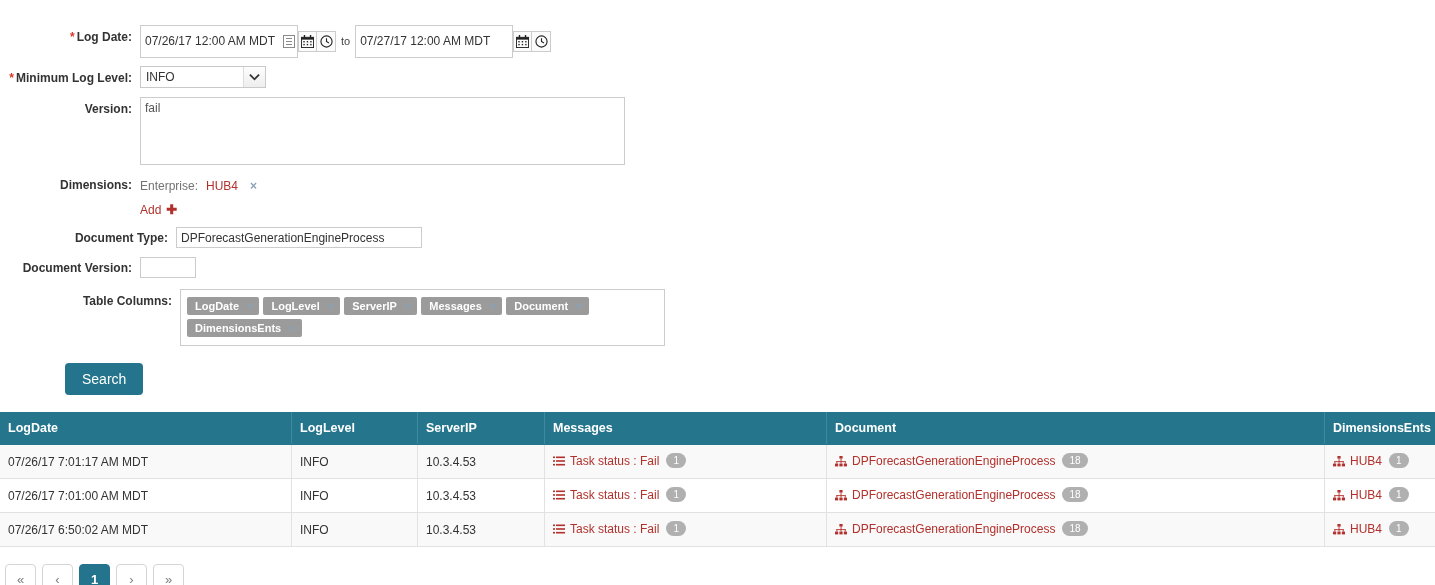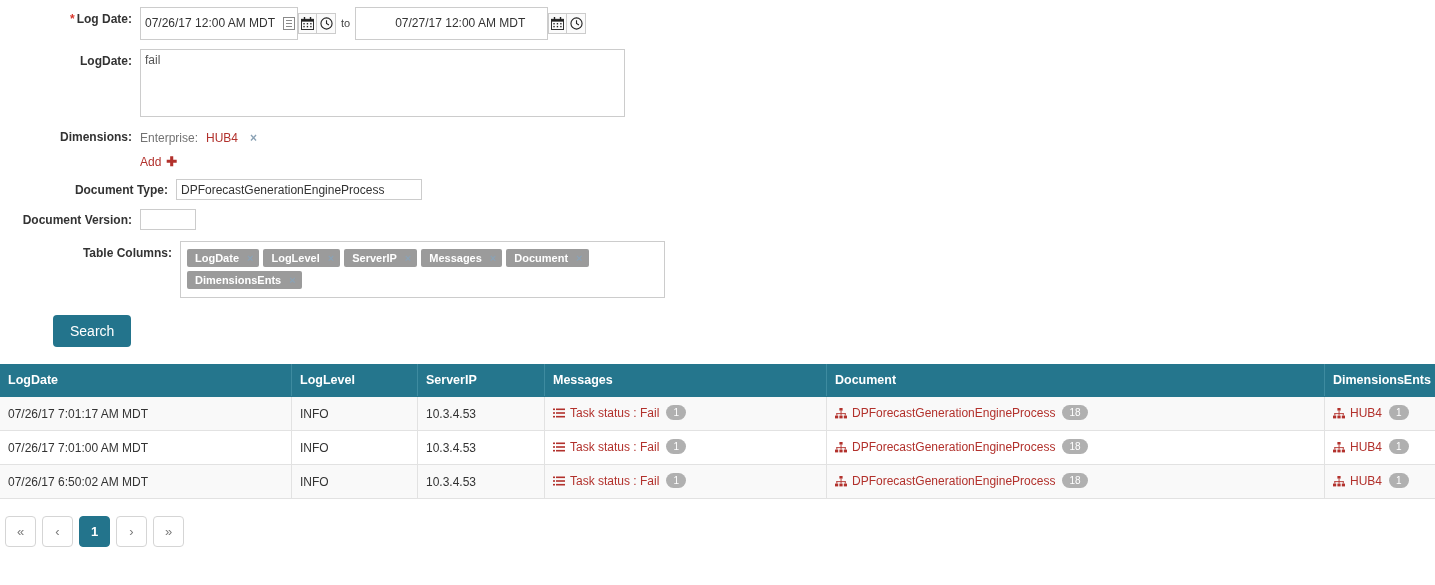--- a/index.html
+++ b/index.html
@@ -35,21 +35,21 @@
     line-height: 14px;
   }
   .req-star {
     color: #d9362b;
     font-weight: bold;
     margin-right: 2px;
   }
   .form-field { flex: 1; }
 
   
-  .row-logdate { padding-top: 7px; }
+  .row-logdate { padding-top: 25px; }
   .row-logdate .form-label { padding-top: 5px; }
   .date-wrap {
     display: flex;
     align-items: center;
   }
   .date-input-group {
     display: flex;
     align-items: stretch;
     border: 1px solid #cccccc;
     background: #ffffff;
@@ -237,21 +237,21 @@
     cursor: pointer;
   }
   .colname-input {
     width: 485px;
     margin-top: 10px;
     height: 22px;
   }
   .colname-input::placeholder { color: #9a9a9a; }
 
   
-  .btn-row { padding-top: 17px; padding-left: 53px; }
+  .btn-row { padding-top: 17px; padding-left: 53px; margin-left: 12px; }
   .btn-search {
     background: #23748c;
     color: #ffffff;
     border: 1px solid #1d6removed;
     border: 0;
     border-radius: 4px;
     font-family: "Liberation Sans", sans-serif;
     font-size: 14px;
     padding: 8px 17px;
     cursor: pointer;
@@ -377,21 +377,21 @@
             </svg>
         </div>
         <div class="icon-btn">
           <svg width="13" height="13" viewBox="0 0 14 14">
               <circle cx="7" cy="7" r="6" fill="none" stroke="currentColor" stroke-width="1.2"></circle>
               <path d="M7 3.4 V7 L9.6 8.6" fill="none" stroke="currentColor" stroke-width="1.2"></path>
             </svg>
         </div>
         <span class="to-text">to</span>
         <div class="date-input-group">
-          <input class="date-input" style="width: 150px; margin-left: 35px;" value="07/27/17 12:00 AM MDT">
+          <input class="date-input" style="width: 150px;" value="07/27/17 12:00 AM MDT">
         </div>
         <div class="icon-btn" style="border-left:1px solid #cccccc;">
           <svg width="13" height="13" viewBox="0 0 14 14">
               <rect x="0.5" y="2.5" width="13" height="11" fill="none" stroke="currentColor"></rect>
               <rect x="0.5" y="2.5" width="13" height="2.5" fill="currentColor"></rect>
               <rect x="3" y="0" width="1.5" height="3" fill="currentColor"></rect>
               <rect x="9.5" y="0" width="1.5" height="3" fill="currentColor"></rect>
               <rect x="2.5" y="6.5" width="1.5" height="1.5" fill="currentColor"></rect>
               <rect x="6.2" y="6.5" width="1.5" height="1.5" fill="currentColor"></rect>
               <rect x="9.9" y="6.5" width="1.5" height="1.5" fill="currentColor"></rect>
@@ -403,23 +403,38 @@
         <div class="icon-btn">
           <svg width="13" height="13" viewBox="0 0 14 14">
               <circle cx="7" cy="7" r="6" fill="none" stroke="currentColor" stroke-width="1.2"></circle>
               <path d="M7 3.4 V7 L9.6 8.6" fill="none" stroke="currentColor" stroke-width="1.2"></path>
             </svg>
         </div>
       </div>
     </div>
   </div>
 
+  <div class="form-row row-loglevel">
+    <div class="form-label">
+      <span class="req-star">*</span><span>Minimum Log Level:</span>
+    </div>
+    <div class="form-field">
+      <div class="sel-box">
+        <span>INFO</span>
+        <span class="sel-arrow">
+          <svg width="11" height="8" viewBox="0 0 12 8">
+              <path d="M1 1.5 L6 6.5 L11 1.5" fill="none" stroke="#333" stroke-width="2"></path>
+            </svg>
+        </span>
+      </div>
+    </div>
+  </div>
 
   <div class="form-row row-search">
-    <div class="form-label">LogDate:</div>
+    <div class="form-label">Version:</div>
     <div class="form-field">
       <textarea class="search-area" style="">fail</textarea>
     </div>
   </div>
 
   <div class="form-row row-dimensions">
     <div class="form-label">Dimensions:</div>
     <div class="form-field">
       <div class="dim-line">
         <span class="dim-key">Enterprise:</span>

